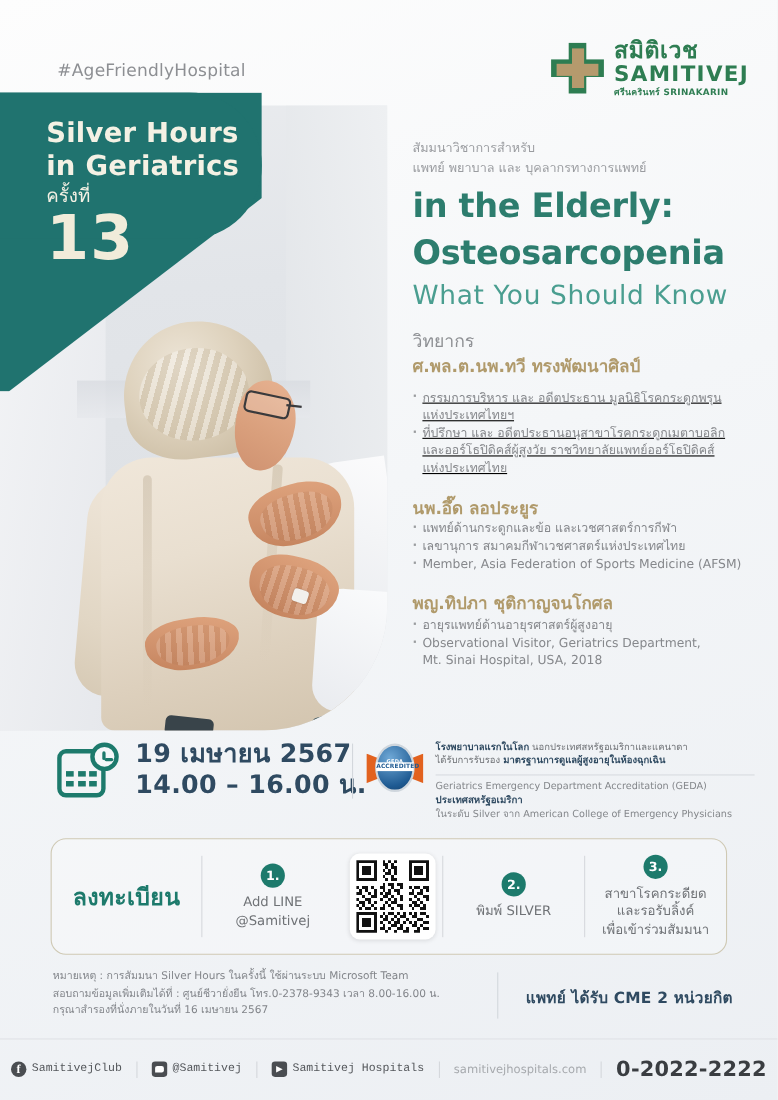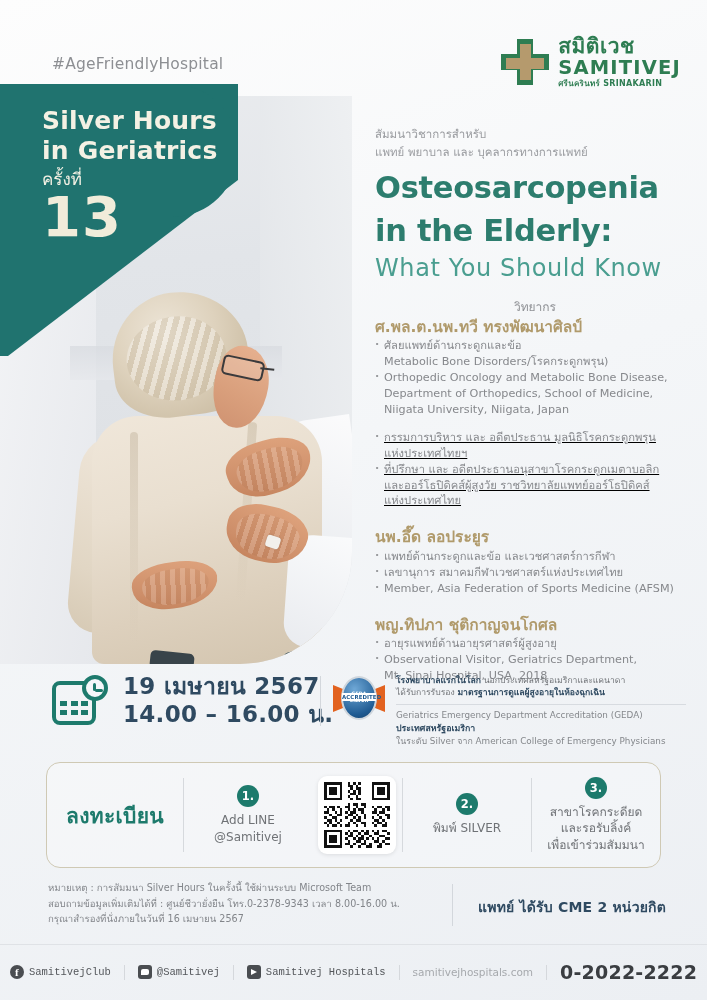--- a/index.html
+++ b/index.html
@@ -129,21 +129,21 @@
   .badge-txt { position:absolute; left:42px; top:22px; z-index:3; }
   .badge-l1,.badge-l2 { font-size:25px; font-weight:bold; color:#f4f1e4; line-height:1.18; letter-spacing:.2px; }
   .badge-th { font-size:17px; color:#f4f1e4; margin-top:5px; line-height:1.1; }
   .badge-num { font-size:56px; font-weight:bold; color:#f1ecda; line-height:.94; margin-top:2px; letter-spacing:1px; }
 
   
   .right { position:absolute; left:375px; top:126px; width:320px; }
   .kicker { font-size:11.5px; color:#9a9ca0; line-height:1.55; }
   .title1 { font-size:30.5px; font-weight:bold; color:#2d7d6e; line-height:1.12; margin-top:9px; letter-spacing:-.3px; }
   .title2 { font-size:24px; color:#4a9e90; line-height:1.2; margin-top:6px; letter-spacing:.6px; }
-  .spk-label { font-size:12px; color:#8e9094; margin-top:14px;text-align:center; }
+  .spk-label { font-size:16px; color:#8e9094; margin-top:14px; }
   .spk-name { font-size:15.5px; font-weight:bold; color:#b09a6b; margin-top:2px; line-height:1.2; }
   .spk-name.n2 { margin-top:19px; }
   ul.bul { list-style:none; margin-top:2px; }
   ul.bul li { font-size:11.2px; color:#86888c; line-height:1.42; padding-left:9px; position:relative; }
   ul.bul li:before { content:"·"; position:absolute; left:0; top:-1px; color:#9a9c9f; font-weight:bold; }
   ul.bul li.cont:before { content:""; }
   ul.bul.gap { margin-top:12px;text-decoration:underline; }
 
   
   .daterow { position:absolute; left:52px; top:672px; display:flex; align-items:center; gap:15px; }
@@ -272,34 +272,27 @@
       <div class="badge-th">ครั้งที่</div>
       <div class="badge-num">13</div>
     </div>
   </div>
 
   <div class="right">
     <div class="kicker">
       <div>สัมมนาวิชาการสำหรับ</div>
       <div>แพทย์ พยาบาล และ บุคลากรทางการแพทย์</div>
     </div>
+    <div class="title1">in the Elderly:</div>
     <div class="title1">Osteosarcopenia</div>
-    <div class="title1">in the Elderly:</div>
     <div class="title2">What You Should Know</div>
 
     <div class="spk-label">วิทยากร</div>
 
     <div class="spk-name">ศ.พล.ต.นพ.ทวี ทรงพัฒนาศิลป์</div>
-    <ul class="bul">
-      <li>ศัลยแพทย์ด้านกระดูกและข้อ</li>
-      <li class="cont">Metabolic Bone Disorders/โรคกระดูกพรุน)</li>
-      <li>Orthopedic Oncology and Metabolic Bone Disease,</li>
-      <li class="cont">Department of Orthopedics, School of Medicine,</li>
-      <li class="cont">Niigata University, Niigata, Japan</li>
-    </ul>
     <ul class="bul gap">
       <li>กรรมการบริหาร และ อดีตประธาน มูลนิธิโรคกระดูกพรุน</li>
       <li class="cont">แห่งประเทศไทยฯ</li>
       <li>ที่ปรึกษา และ อดีตประธานอนุสาขาโรคกระดูกเมตาบอลิก</li>
       <li class="cont">และออร์โธปิดิคส์ผู้สูงวัย ราชวิทยาลัยแพทย์ออร์โธปิดิคส์</li>
       <li class="cont">แห่งประเทศไทย</li>
     </ul>
 
     <div class="spk-name n2">นพ.อึ๊ด ลอประยูร</div>
     <ul class="bul">

